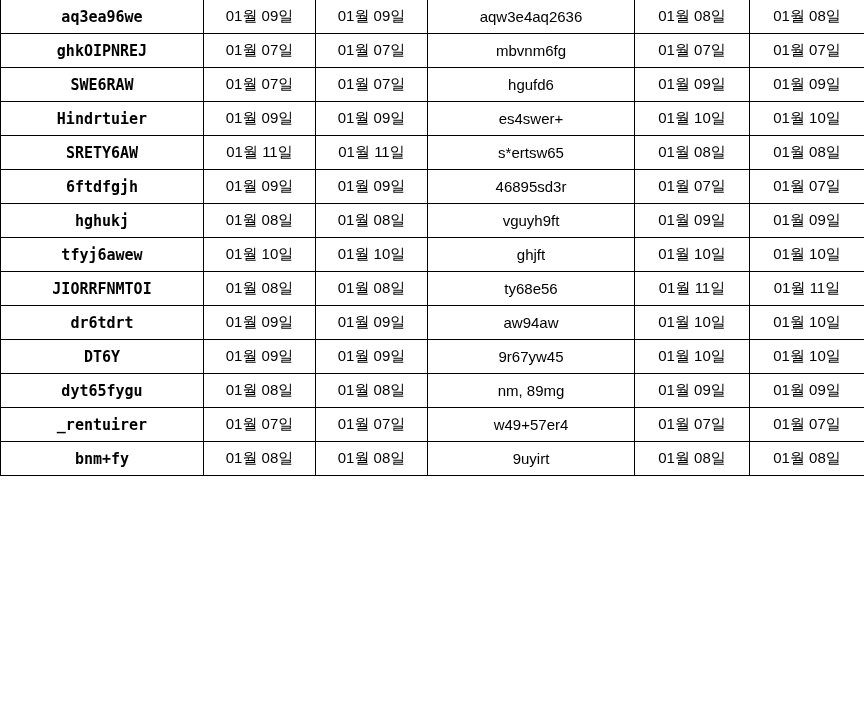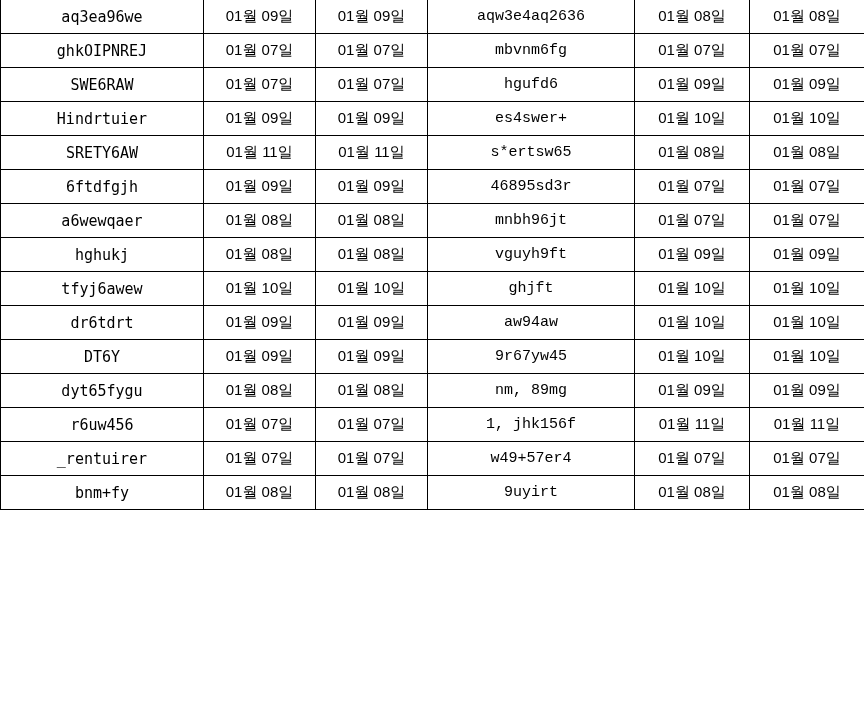--- a/index.html
+++ b/index.html
@@ -33,22 +33,22 @@
     overflow: hidden;
   }
   
   col.c0 { width: 203px; }
   col.c1 { width: 112px; }
   col.c2 { width: 112px; }
   col.c3 { width: 207px; }
   col.c4 { width: 115px; }
   col.c5 { width: 115px; }
 
-  td.col-name  { font-family: "DejaVu Sans Mono", monospace; font-size: 14px; letter-spacing: 0px; }
-  td.col-code  { font-family: Liberation Mono, monospace; font-size: 14px; letter-spacing: 0px; }
+  td.col-name  { font-family: "DejaVu Sans Mono", monospace; font-size: 14px; letter-spacing: 0px; font-weight: bold; }
+  td.col-code  { font-family: Liberation Sans, sans-serif; font-size: 14px; letter-spacing: 0px; }
   td.col-date  { font-family: "Liberation Sans", sans-serif; font-size: 14.5px; }
 
   
   .table-wrap {
     position: absolute;
     top: -1px;
     left: 0;
   }
 </style>
 </head>
@@ -107,42 +107,42 @@
         </tr>
         <tr>
           <td class="col-name">6ftdfgjh</td>
           <td class="col-date">01월 09일</td>
           <td class="col-date">01월 09일</td>
           <td class="col-code">46895sd3r</td>
           <td class="col-date">01월 07일</td>
           <td class="col-date">01월 07일</td>
         </tr>
         <tr>
-          <td class="col-name">a6wewqaer</td>
-          <td class="col-date">01월 08일</td>
-          <td class="col-date">01월 08일</td>
-          <td class="col-code">mnbh96jt</td>
-          <td class="col-date">01월 07일</td>
-          <td class="col-date">01월 07일</td>
-        </tr>
-        <tr>
           <td class="col-name">hghukj</td>
           <td class="col-date">01월 08일</td>
           <td class="col-date">01월 08일</td>
           <td class="col-code">vguyh9ft</td>
           <td class="col-date">01월 09일</td>
           <td class="col-date">01월 09일</td>
         </tr>
         <tr>
           <td class="col-name">tfyj6awew</td>
           <td class="col-date">01월 10일</td>
           <td class="col-date">01월 10일</td>
           <td class="col-code">ghjft</td>
           <td class="col-date">01월 10일</td>
           <td class="col-date">01월 10일</td>
+        </tr>
+        <tr>
+          <td class="col-name">JIORRFNMTOI</td>
+          <td class="col-date">01월 08일</td>
+          <td class="col-date">01월 08일</td>
+          <td class="col-code">ty68e56</td>
+          <td class="col-date">01월 11일</td>
+          <td class="col-date">01월 11일</td>
         </tr>
         <tr>
           <td class="col-name">dr6tdrt</td>
           <td class="col-date">01월 09일</td>
           <td class="col-date">01월 09일</td>
           <td class="col-code">aw94aw</td>
           <td class="col-date">01월 10일</td>
           <td class="col-date">01월 10일</td>
         </tr>
         <tr>
@@ -155,28 +155,20 @@
         </tr>
         <tr>
           <td class="col-name">dyt65fygu</td>
           <td class="col-date">01월 08일</td>
           <td class="col-date">01월 08일</td>
           <td class="col-code">nm, 89mg</td>
           <td class="col-date">01월 09일</td>
           <td class="col-date">01월 09일</td>
         </tr>
         <tr>
-          <td class="col-name">r6uw456</td>
-          <td class="col-date">01월 07일</td>
-          <td class="col-date">01월 07일</td>
-          <td class="col-code">1, jhk156f</td>
-          <td class="col-date">01월 11일</td>
-          <td class="col-date">01월 11일</td>
-        </tr>
-        <tr>
           <td class="col-name">_rentuirer</td>
           <td class="col-date">01월 07일</td>
           <td class="col-date">01월 07일</td>
           <td class="col-code">w49+57er4</td>
           <td class="col-date">01월 07일</td>
           <td class="col-date">01월 07일</td>
         </tr>
         <tr>
           <td class="col-name">bnm+fy</td>
           <td class="col-date">01월 08일</td>

